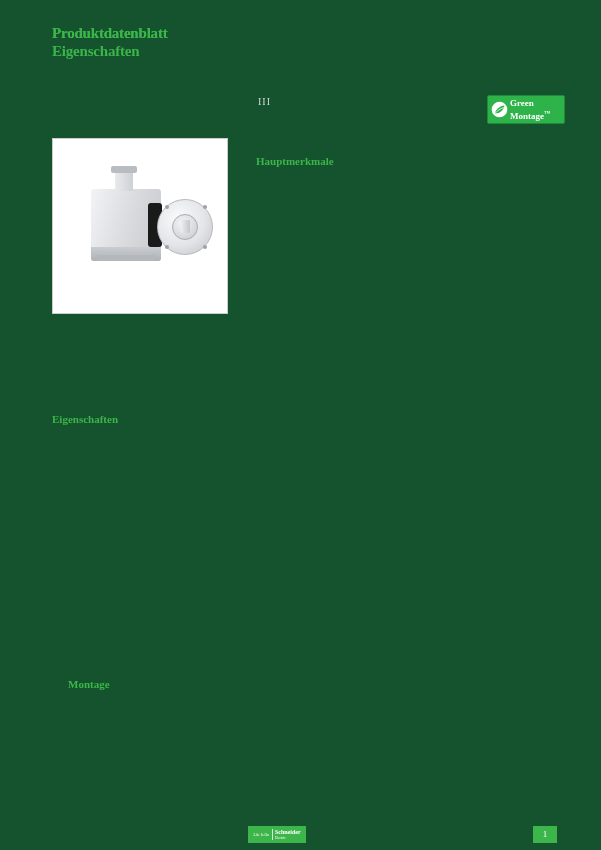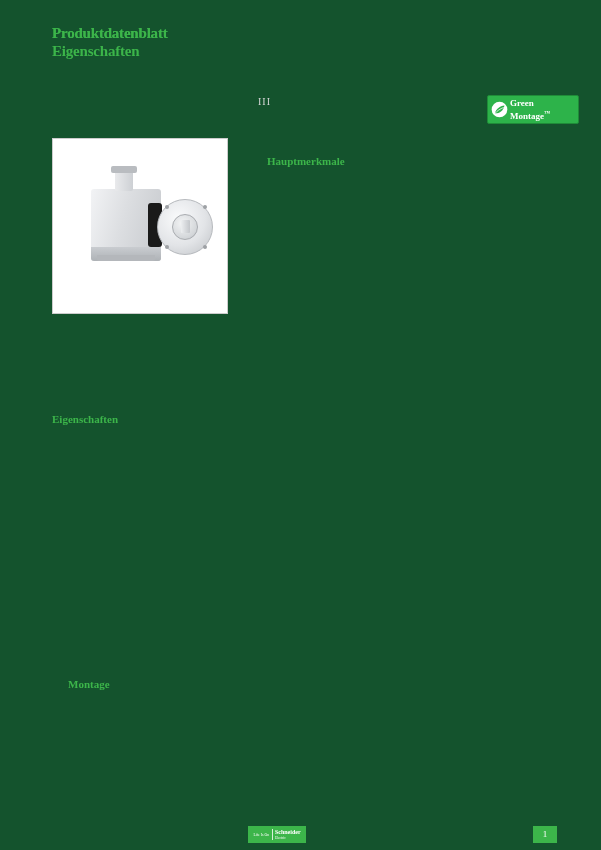--- a/index.html
+++ b/index.html
@@ -50,21 +50,21 @@
   .doc-title .line2 {
     display: block;
     margin-top: 3px;
   }
 
   
   .green-premium {
     position: absolute;
     left: 487px;
     top: 95px;
-    width: 92px;
+    width: 78px;
     height: 29px;
     background: #2db34a;
     border: 1px solid #1f8b38;
     border-radius: 2px;
     box-sizing: border-box;
     color: #ffffff;
     display: flex;
     align-items: center;
   }
   .green-premium .leaf {
@@ -209,21 +209,21 @@
 
   
   .heading {
     position: absolute;
     color: #3cb54a;
     font-size: 11px;
     font-weight: bold;
     line-height: 12px;
     white-space: nowrap;
   }
-  .heading.h-right  { left: 267px; top: 155px; }
+  .heading.h-right  { left: 256px; top: 155px; }
   .heading.h-left-1 { left: 52px;  top: 413px; }
   .heading.h-left-2 { left: 52px;  top: 678px; padding-left: 16px; }
 
   
   .footer-logo {
     position: absolute;
     left: 248px;
     top: 826px;
     width: 58px;
     height: 17px;

